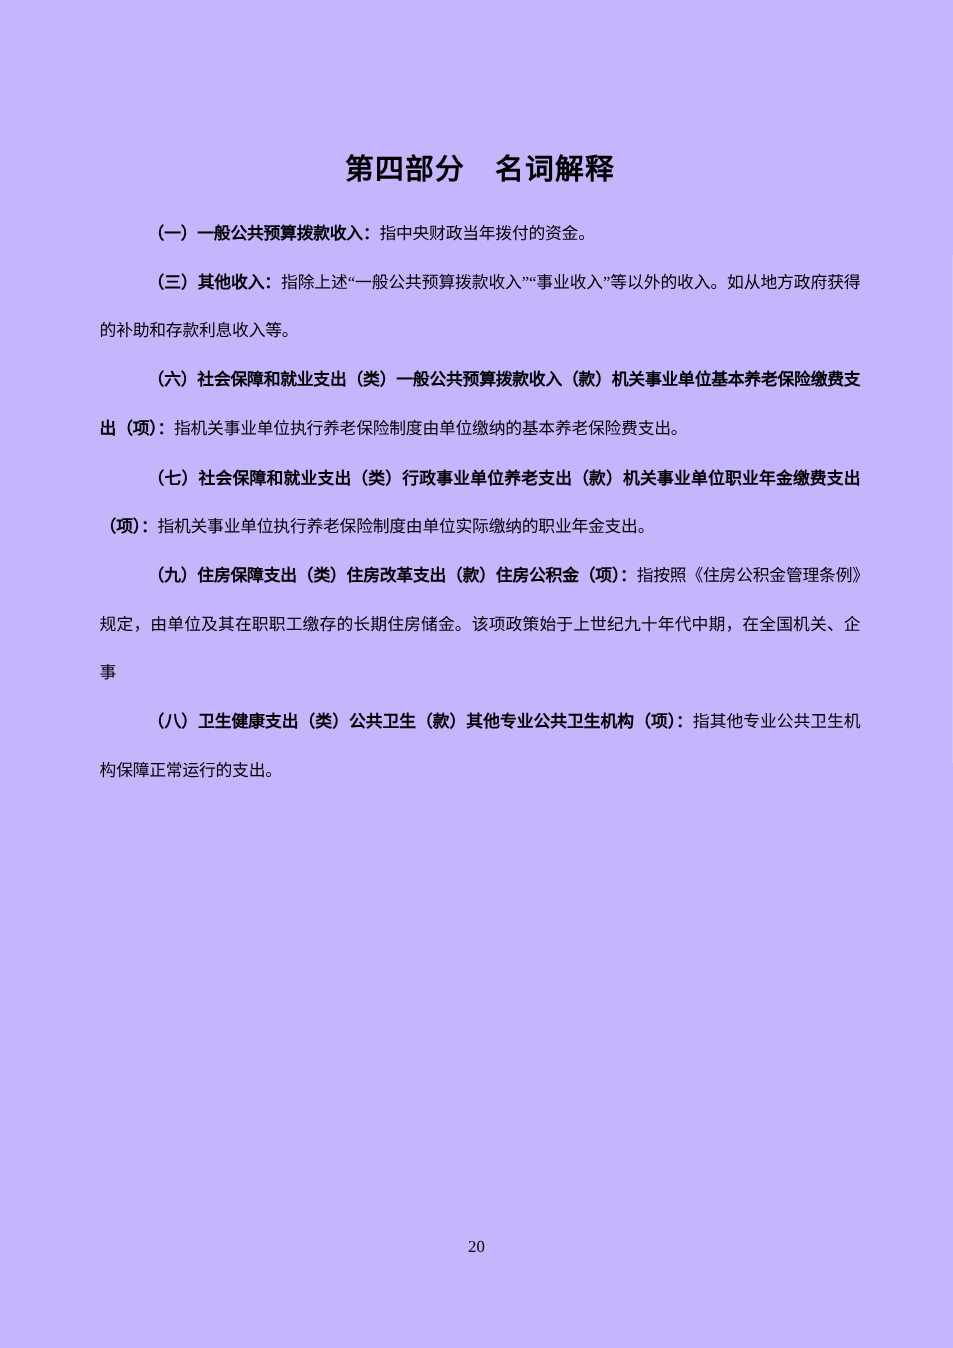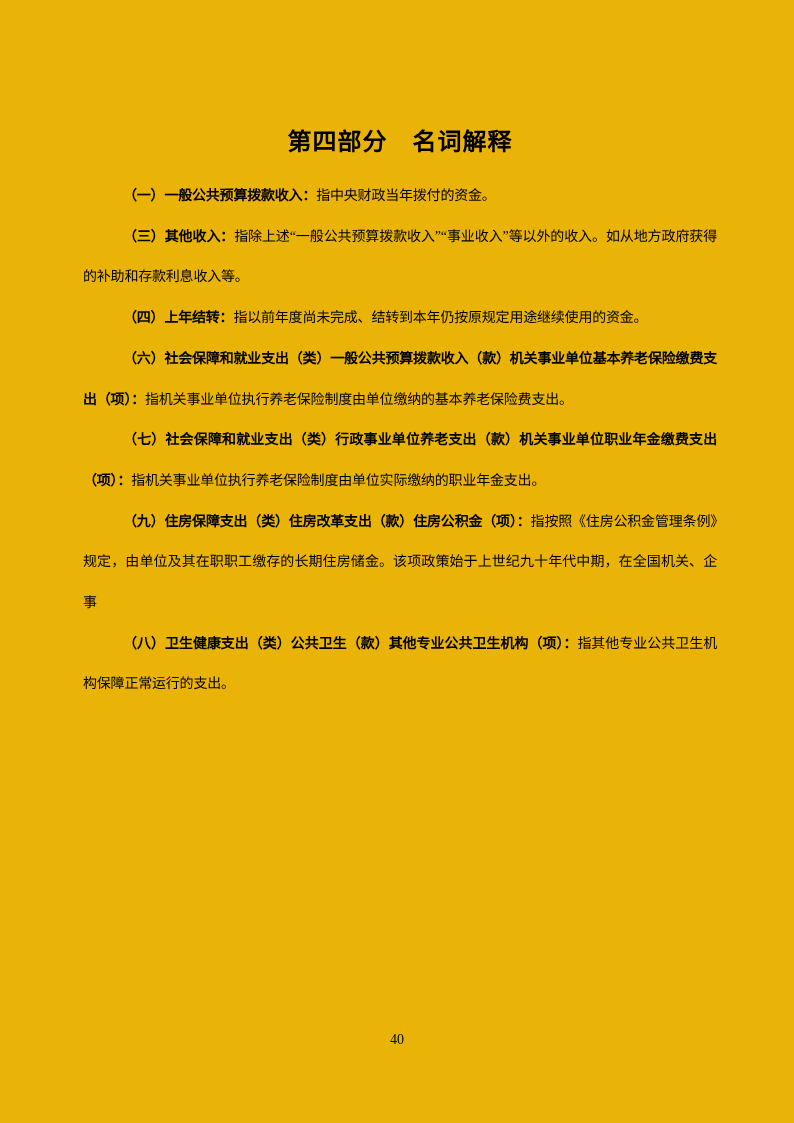--- a/index.html
+++ b/index.html
@@ -11,21 +11,21 @@
     width: 794px;
     height: 1123px;
     position: relative;
     overflow: hidden;
     font-family: "Liberation Serif", "DejaVu Serif", serif;
     color: #000000;
   }
   .page {
     position: absolute;
     inset: 0;
-    background: #eab308;
+    background: #c4b5fd;
   }
   .content {
     position: absolute;
     left: 83px;
     top: 125px;
     width: 634px;
   }
   .doc-title {
     margin: 0 0 18px 0;
     font-family: "Liberation Sans", "DejaVu Sans", sans-serif;
@@ -65,20 +65,19 @@
   }
 </style>
 </head>
 <body>
 
 <div class="page">
   <div class="content">
     <h1 class="doc-title">第四部分　名词解释</h1>
     <p class="para"><span class="term">（一）一般公共预算拨款收入：</span><span class="definition">指中央财政当年拨付的资金。</span></p>
       <p class="para"><span class="term">（三）其他收入：</span><span class="definition">指除上述“一般公共预算拨款收入”“事业收入”等以外的收入。如从地方政府获得的补助和存款利息收入等。</span></p>
-      <p class="para"><span class="term">（四）上年结转：</span><span class="definition">指以前年度尚未完成、结转到本年仍按原规定用途继续使用的资金。</span></p>
       <p class="para"><span class="term">（六）社会保障和就业支出（类）一般公共预算拨款收入（款）机关事业单位基本养老保险缴费支出（项）：</span><span class="definition">指机关事业单位执行养老保险制度由单位缴纳的基本养老保险费支出。</span></p>
       <p class="para"><span class="term">（七）社会保障和就业支出（类）行政事业单位养老支出（款）机关事业单位职业年金缴费支出（项）：</span><span class="definition">指机关事业单位执行养老保险制度由单位实际缴纳的职业年金支出。</span></p>
       <p class="para"><span class="term">（九）住房保障支出（类）住房改革支出（款）住房公积金（项）：</span><span class="definition">指按照《住房公积金管理条例》规定，由单位及其在职职工缴存的长期住房储金。该项政策始于上世纪九十年代中期，在全国机关、企事</span></p>
       <p class="para"><span class="term">（八）卫生健康支出（类）公共卫生（款）其他专业公共卫生机构（项）：</span><span class="definition">指其他专业公共卫生机构保障正常运行的支出。</span></p>
   </div>
-  <div class="page-number">40</div>
+  <div class="page-number">20</div>
 </div>
 
 </body></html>

